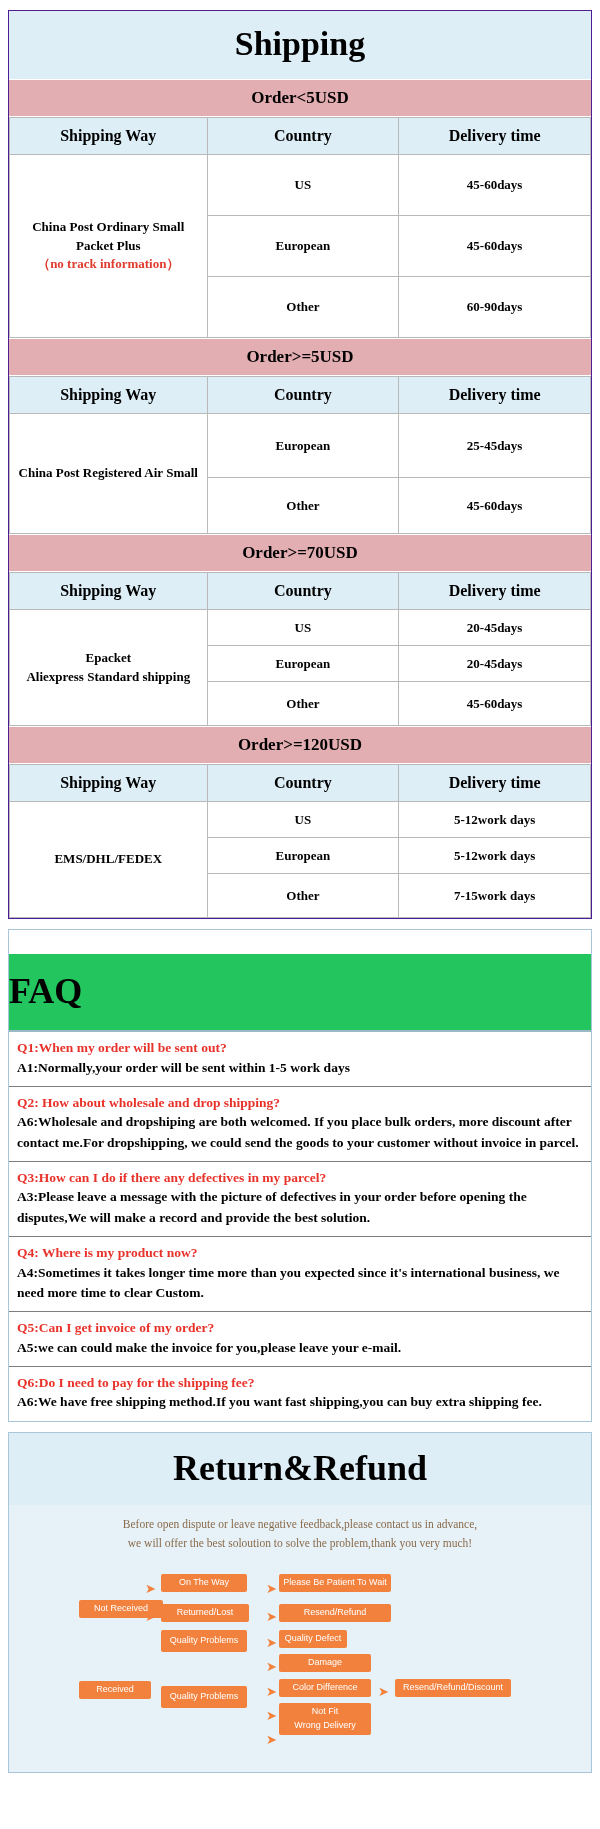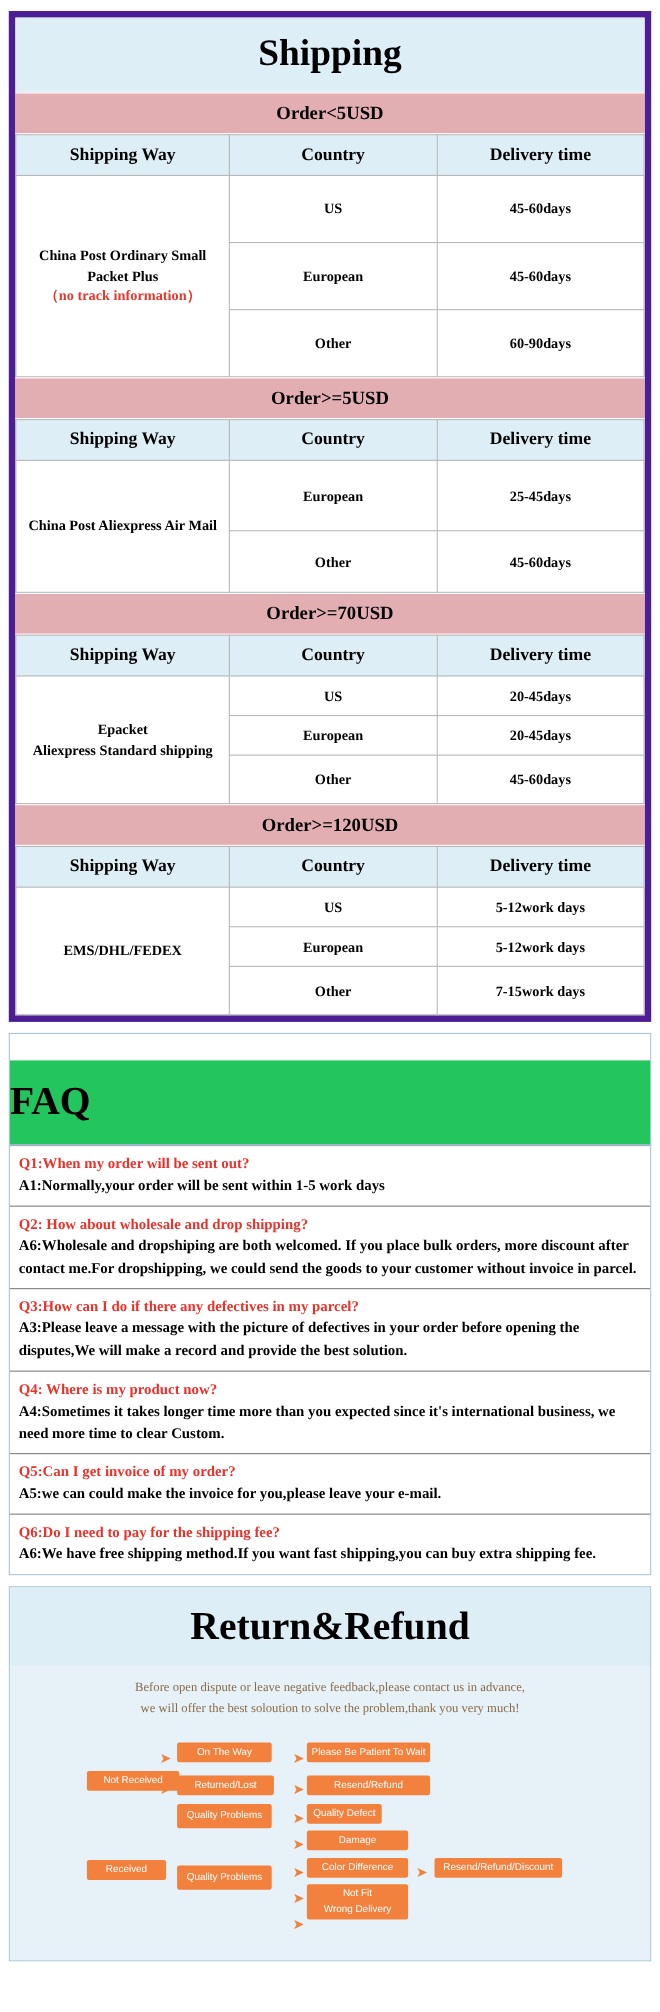--- a/index.html
+++ b/index.html
@@ -4,21 +4,21 @@
 <style>
   html,body{margin:0;padding:0;background:#ffffff;}
   body{
     width:600px;
     font-family:"Liberation Serif", serif;
     color:#000;
   }
   .page{width:600px;box-sizing:border-box;padding:10px 8px 10px 8px;}
 
   
-  .shipping-wrap{border:6px solid #4c1d95;background:#ffffff;margin-bottom:10px;}
+  .shipping-wrap{border:1px solid #4c1d95;background:#ffffff;margin-bottom:10px;}
   .ship-banner{
     background:#ddeef6;
     text-align:center;
     font-size:34px;
     font-weight:bold;
     padding:14px 0 16px 0;
   }
   .order-band{
     background:#e3aeb2;
     text-align:center;
@@ -175,21 +175,21 @@
         </colgroup>
       <thead>
         <tr>
           <th>Shipping Way</th>
           <th>Country</th>
           <th>Delivery time</th>
         </tr>
       </thead>
       <tbody>
         <tr style="height:64px">
-          <td class="way" rowspan="2">China Post Aliexpress Air Mail</td>
+          <td class="way" rowspan="2">China Post Registered Air Small</td>
           <td class="country">European</td>
           <td class="val">25-45days</td>
         </tr>
         <tr style="height:56px">
           <td class="country">Other</td>
           <td class="val">45-60days</td>
         </tr>
       </tbody>
     </table>
 

